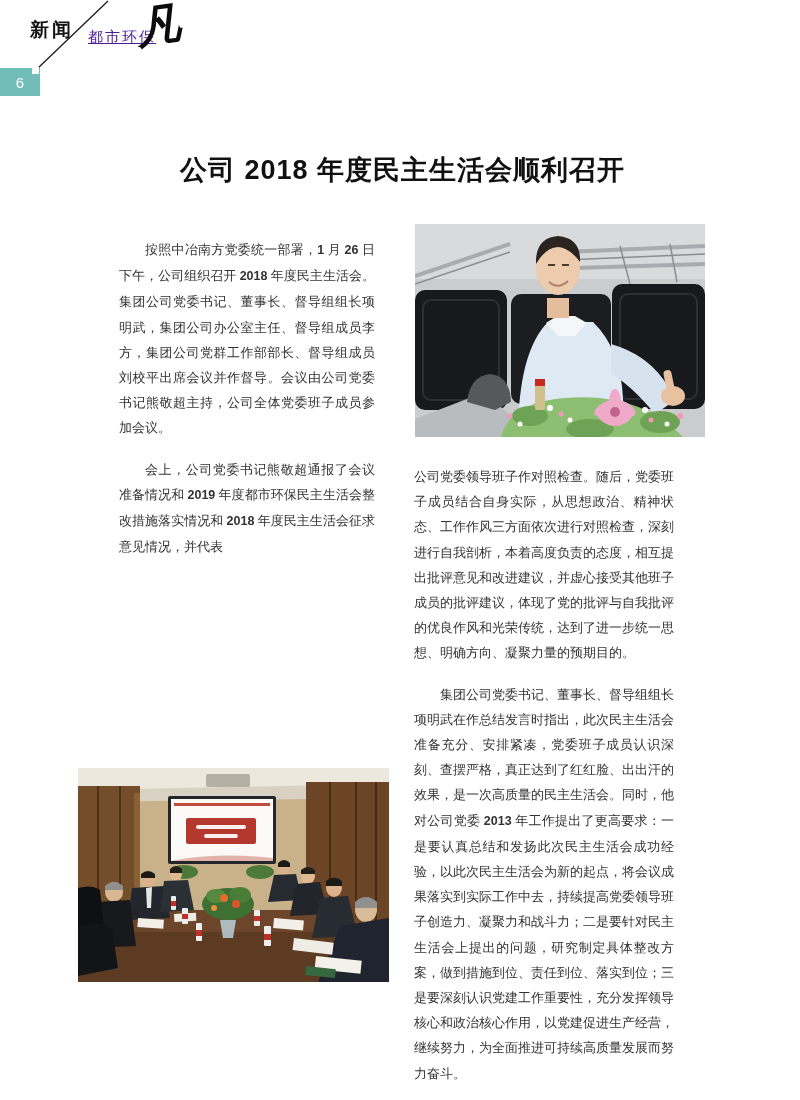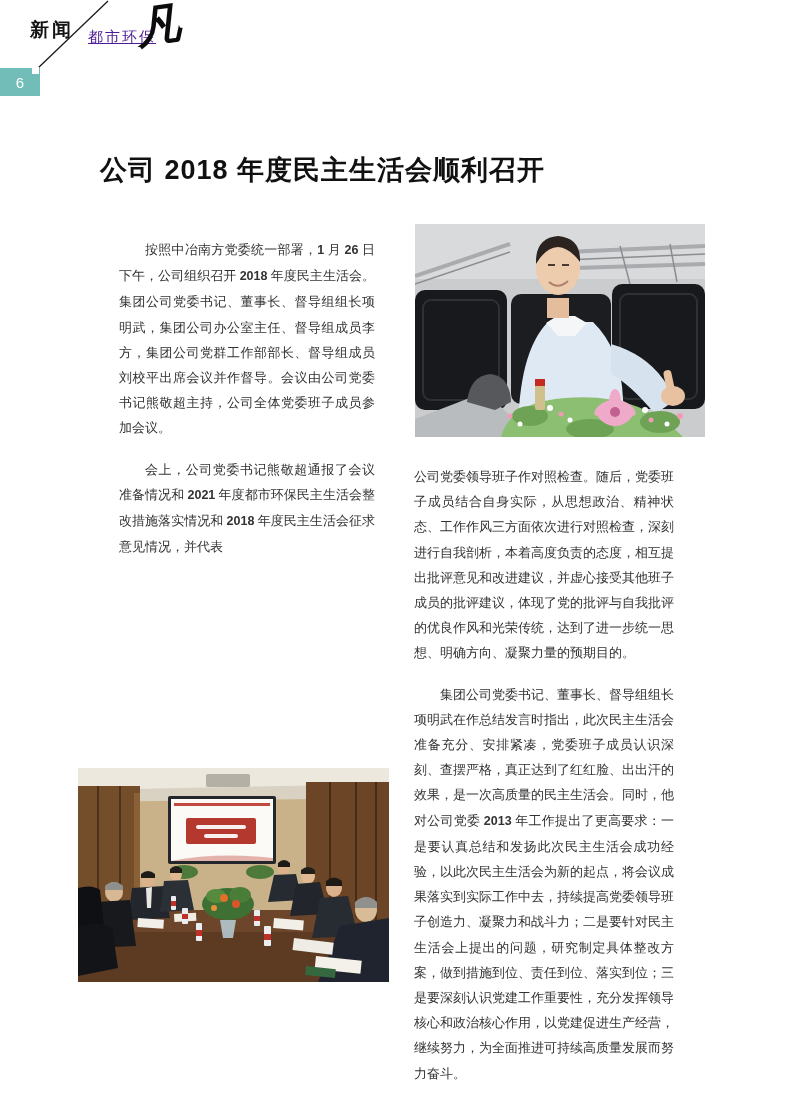--- a/index.html
+++ b/index.html
@@ -11,21 +11,21 @@
   .mag-name{position:absolute;left:88px;top:28px;font-size:15px;color:#4c1d95;letter-spacing:2px;
             font-family:"Liberation Sans","DejaVu Sans",sans-serif;text-decoration:underline;}
   .logo{position:absolute;left:136px;top:5px;font-size:44px;line-height:1;color:#0c0c0c;
         transform:rotate(-8deg);font-style:italic;font-weight:bold;}
   .hdr-line{position:absolute;left:0;top:0;width:200px;height:100px;pointer-events:none;}
   .pagenum-box{position:absolute;left:0;top:68px;width:40px;height:28px;background:#73bdb9;
                display:flex;align-items:center;justify-content:center;}
   .pagenum-box span{color:#ffffff;font-size:15px;font-family:"Liberation Sans","DejaVu Sans",sans-serif;}
   .corner-square{position:absolute;left:32px;top:67px;width:7px;height:7px;background:#ffffff;}
   
-  .title{position:absolute;left:100px;top:152px;width:605px;margin:0;text-align:left;
+  .title{position:absolute;left:100px;top:152px;width:605px;margin:0;text-align:center;
          font-size:27px;font-weight:bold;color:#111;letter-spacing:1px;
          font-family:"Liberation Sans","DejaVu Sans",sans-serif;}
   .col{position:absolute;}
   .col-left{left:103px;top:221px;width:288px;}
   .col-right{left:398px;top:448px;width:292px;}
   .col p{margin:16px;font-size:13px;line-height:25.2px;text-align:justify;text-indent:2em;
          color:#323232;word-break:break-all;}
   .col p.noindent{text-indent:0;}
   .col p b{font-family:"Liberation Sans","DejaVu Sans",sans-serif;font-size:12.5px;}
   .byline{margin-top:14px;text-align:right;font-size:12px;color:#6d28d9;letter-spacing:1px;padding-right:2px;}
@@ -46,21 +46,21 @@
   <div class="logo">凡</div>
   <div class="pagenum-box">
     <span>6</span>
   </div>
   <div class="corner-square"></div>
 
   <h1 class="title">公司 2018 年度民主生活会顺利召开</h1>
 
   <div class="col col-left">
     <p>按照中冶南方党委统一部署，<b>1</b> 月 <b>26</b> 日下午，公司组织召开 <b>2018</b> 年度民主生活会。集团公司党委书记、董事长、督导组组长项明武，集团公司办公室主任、督导组成员李方，集团公司党群工作部部长、督导组成员刘校平出席会议并作督导。会议由公司党委书记熊敬超主持，公司全体党委班子成员参加会议。</p>
-    <p>会上，公司党委书记熊敬超通报了会议准备情况和 <b>2021</b> 年度都市环保民主生活会整改措施落实情况和 <b>2018</b> 年度民主生活会征求意见情况，并代表</p>
+    <p>会上，公司党委书记熊敬超通报了会议准备情况和 <b>2019</b> 年度都市环保民主生活会整改措施落实情况和 <b>2018</b> 年度民主生活会征求意见情况，并代表</p>
   </div>
 
   <svg class="photo1" viewBox="0 0 290 213" preserveAspectRatio="none">
     <rect width="290" height="213" fill="#cbccce"></rect>
     <rect width="290" height="55" fill="#d9dadc"></rect>
     <g stroke="#a9abae" stroke-width="4" fill="none">
       <path d="M0 52 L95 20"></path>
         <path d="M150 28 L290 22"></path>
         <path d="M160 44 L290 40"></path>
     </g>

